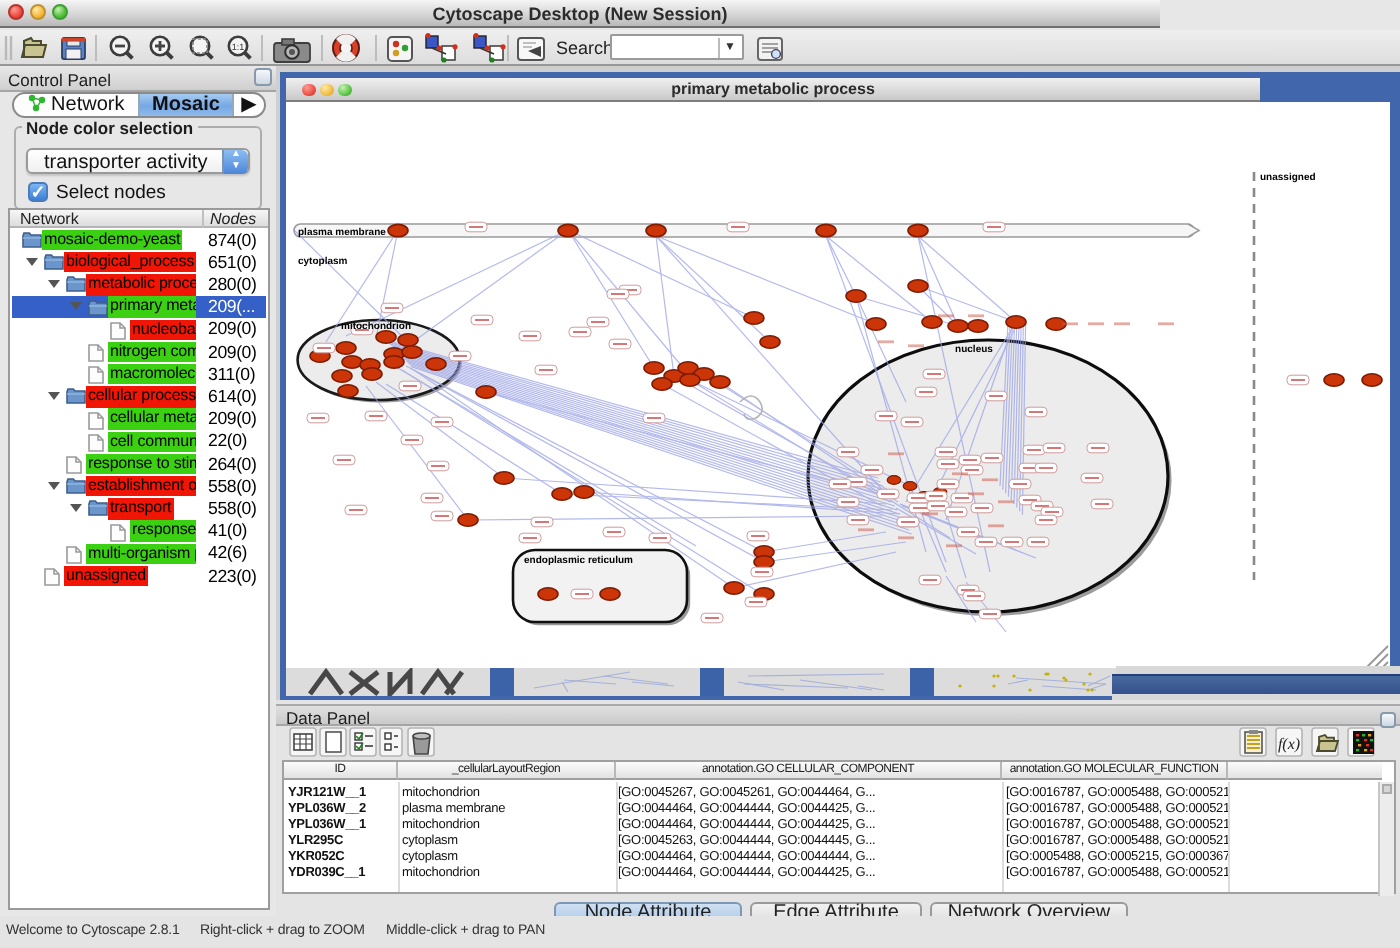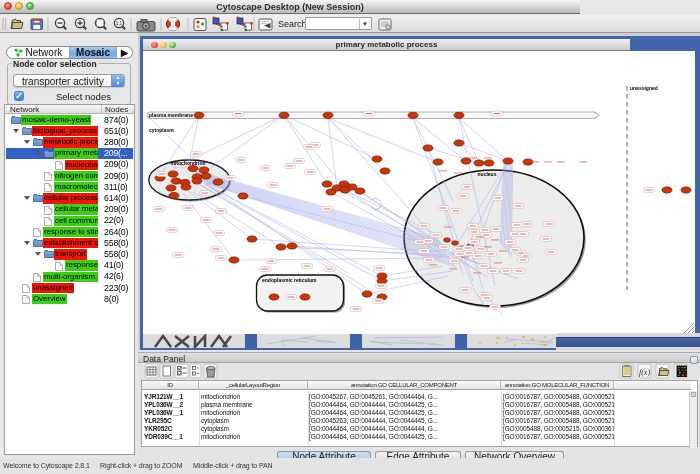--- a/index.html
+++ b/index.html
@@ -46,29 +46,29 @@
   background:#e7e7e7; padding:0 2px; }
 #combo { left:13px; top:41px; width:112px; height:13px; background:linear-gradient(#ffffff,#f0f0f0);
   border:1px solid #9a9a9a; border-radius:3px; box-shadow:0 1px 1px rgba(0,0,0,.15); }
 #combo .txt { position:absolute; left:8px; top:1px; font-size:10px; color:#111; }
 #combo .step { position:absolute; right:0px; top:0px; width:13px; height:11.5px;
   background:linear-gradient(#8cbdf2,#4c86d8); border-left:1px solid #7a94b4; border-radius:0 3px 3px 0;
   font-size:5px; line-height:5.5px; text-align:center; color:#fff; }
 #chk { left:14px; top:58px; width:10px; height:10px; border-radius:2.5px;
   background:linear-gradient(#7db5f2,#3a7fd8); border:1px solid #4a7cba; color:#fff;
   font-size:9px; line-height:9px; font-weight:bold; text-align:center; }
-#chk-label { left:28px; top:58px; font-size:9.5px; color:#111;margin-left:28px; }
+#chk-label { left:28px; top:58px; font-size:9.5px; color:#111; }
 
 #treebox { left:4px; top:71px; width:131px; height:351px; background:#fff;
   border:1px solid #9a9a9a; }
 #tree-head { position:absolute; left:0; top:0; width:129px; height:9px;
   background:linear-gradient(#f7f7f7,#ddd); border-bottom:1px solid #b5b5b5;
   font-size:8px; color:#222; }
 #tree-head .c1 { position:absolute; left:5px; top:0px; }
-#tree-head .c2 { position:absolute; left:100px; top:0px; }
+#tree-head .c2 { position:absolute; left:100px; top:0px;font-style:italic; }
 #tree-head .div { position:absolute; left:96px; top:0; width:1px; height:9px; background:#c0c0c0; }
 .trow { position:absolute; left:1px; width:127px; height:11.2px; font-size:8px;padding-left:16px; }
 .trow .tri { position:absolute; top:3px; width:0; height:0;
   border-left:3.2px solid transparent; border-right:3.2px solid transparent;
   border-top:4.2px solid #555; }
 .trow .lbl { position:absolute; top:0.4px; height:10.4px; line-height:10.4px; color:#000;
   white-space:nowrap; overflow:hidden; padding:0 1px; letter-spacing:-0.1px; }
 .trow .cnt { position:absolute; left:98px; top:0.2px; line-height:10.8px; color:#000; font-size:8.8px; letter-spacing:-0.2px; }
 .bg-g { background:#3bd011; }
 .bg-r { background:#f01505; }
@@ -180,20 +180,24 @@
         <path d="M381 7 L389 7 M381 9 L389 9 M381 11 L386 11" stroke="#888" stroke-width="0.7"></path>
         <circle cx="388" cy="12" r="2.2" fill="#cfe2f5" stroke="#446" stroke-width="0.7"></circle>
       </svg>
     </div>
   <div id="search-label" class="abs">Search:</div>
   <div id="search-box" class="abs">
       <div class="dd">▼</div>
     </div>
 
   <div id="cpanel" class="abs">
+    <div id="cp-head" class="abs">
+        <span>Control Panel</span>
+        <div id="cp-float"></div>
+      </div>
     <div id="tabs" class="abs">
       <div class="seg" id="tab-net"><svg width="9" height="9" viewBox="0 0 9 9" style="vertical-align:-1px">
             <circle cx="2" cy="2" r="1.6" fill="#2eb82e"></circle>
             <circle cx="7" cy="3" r="1.6" fill="#2eb82e"></circle>
             <circle cx="4" cy="7" r="1.6" fill="#2eb82e"></circle>
             <path d="M2 2 L7 3 L4 7 Z" fill="none" stroke="#2eb82e" stroke-width="0.7"></path>
           </svg> Network</div>
       <div class="seg" id="tab-mos">Mosaic</div>
       <div class="seg" id="tab-arr">▶</div>
     </div>
@@ -337,28 +341,20 @@
           <span class="lbl bg-g" style="left:37px;max-width:55px">multi-organism pro</span>
           <span class="cnt">42(6)</span>
         </div>
       <div class="trow" style="top:177.5px">
           <svg class="ficon" width="8" height="9" viewBox="0 0 8 9" style="left:16px">
             <path d="M0.5 0.5 L5 0.5 L7.5 3 L7.5 8.5 L0.5 8.5 Z" fill="#fdfdfd" stroke="#9a9a9a" stroke-width="0.8"></path>
             <path d="M5 0.5 L5 3 L7.5 3" fill="none" stroke="#9a9a9a" stroke-width="0.8"></path>
           </svg>
           <span class="lbl bg-r" style="left:26px;max-width:66px">unassigned</span>
           <span class="cnt">223(0)</span>
-        </div>
-      <div class="trow" style="top:188.7px">
-          <svg class="ficon" width="8" height="9" viewBox="0 0 8 9" style="left:16px">
-            <path d="M0.5 0.5 L5 0.5 L7.5 3 L7.5 8.5 L0.5 8.5 Z" fill="#fdfdfd" stroke="#9a9a9a" stroke-width="0.8"></path>
-            <path d="M5 0.5 L5 3 L7.5 3" fill="none" stroke="#9a9a9a" stroke-width="0.8"></path>
-          </svg>
-          <span class="lbl bg-g" style="left:26px;max-width:66px">Overview</span>
-          <span class="cnt">8(0)</span>
         </div>
     </div>
   </div>
 
   <div id="mdi" class="abs">
     <div id="netwin">
       <div id="nw-border"></div>
       <div id="nw-title">
         <div class="b" style="left:8px;background:radial-gradient(circle at 35% 30%,#ff9a94,#e84b40 65%,#c23227);"></div>
         <div class="b" style="left:17px;background:radial-gradient(circle at 35% 30%,#ffe9a8,#f0b83a 65%,#cf9a21);"></div>

